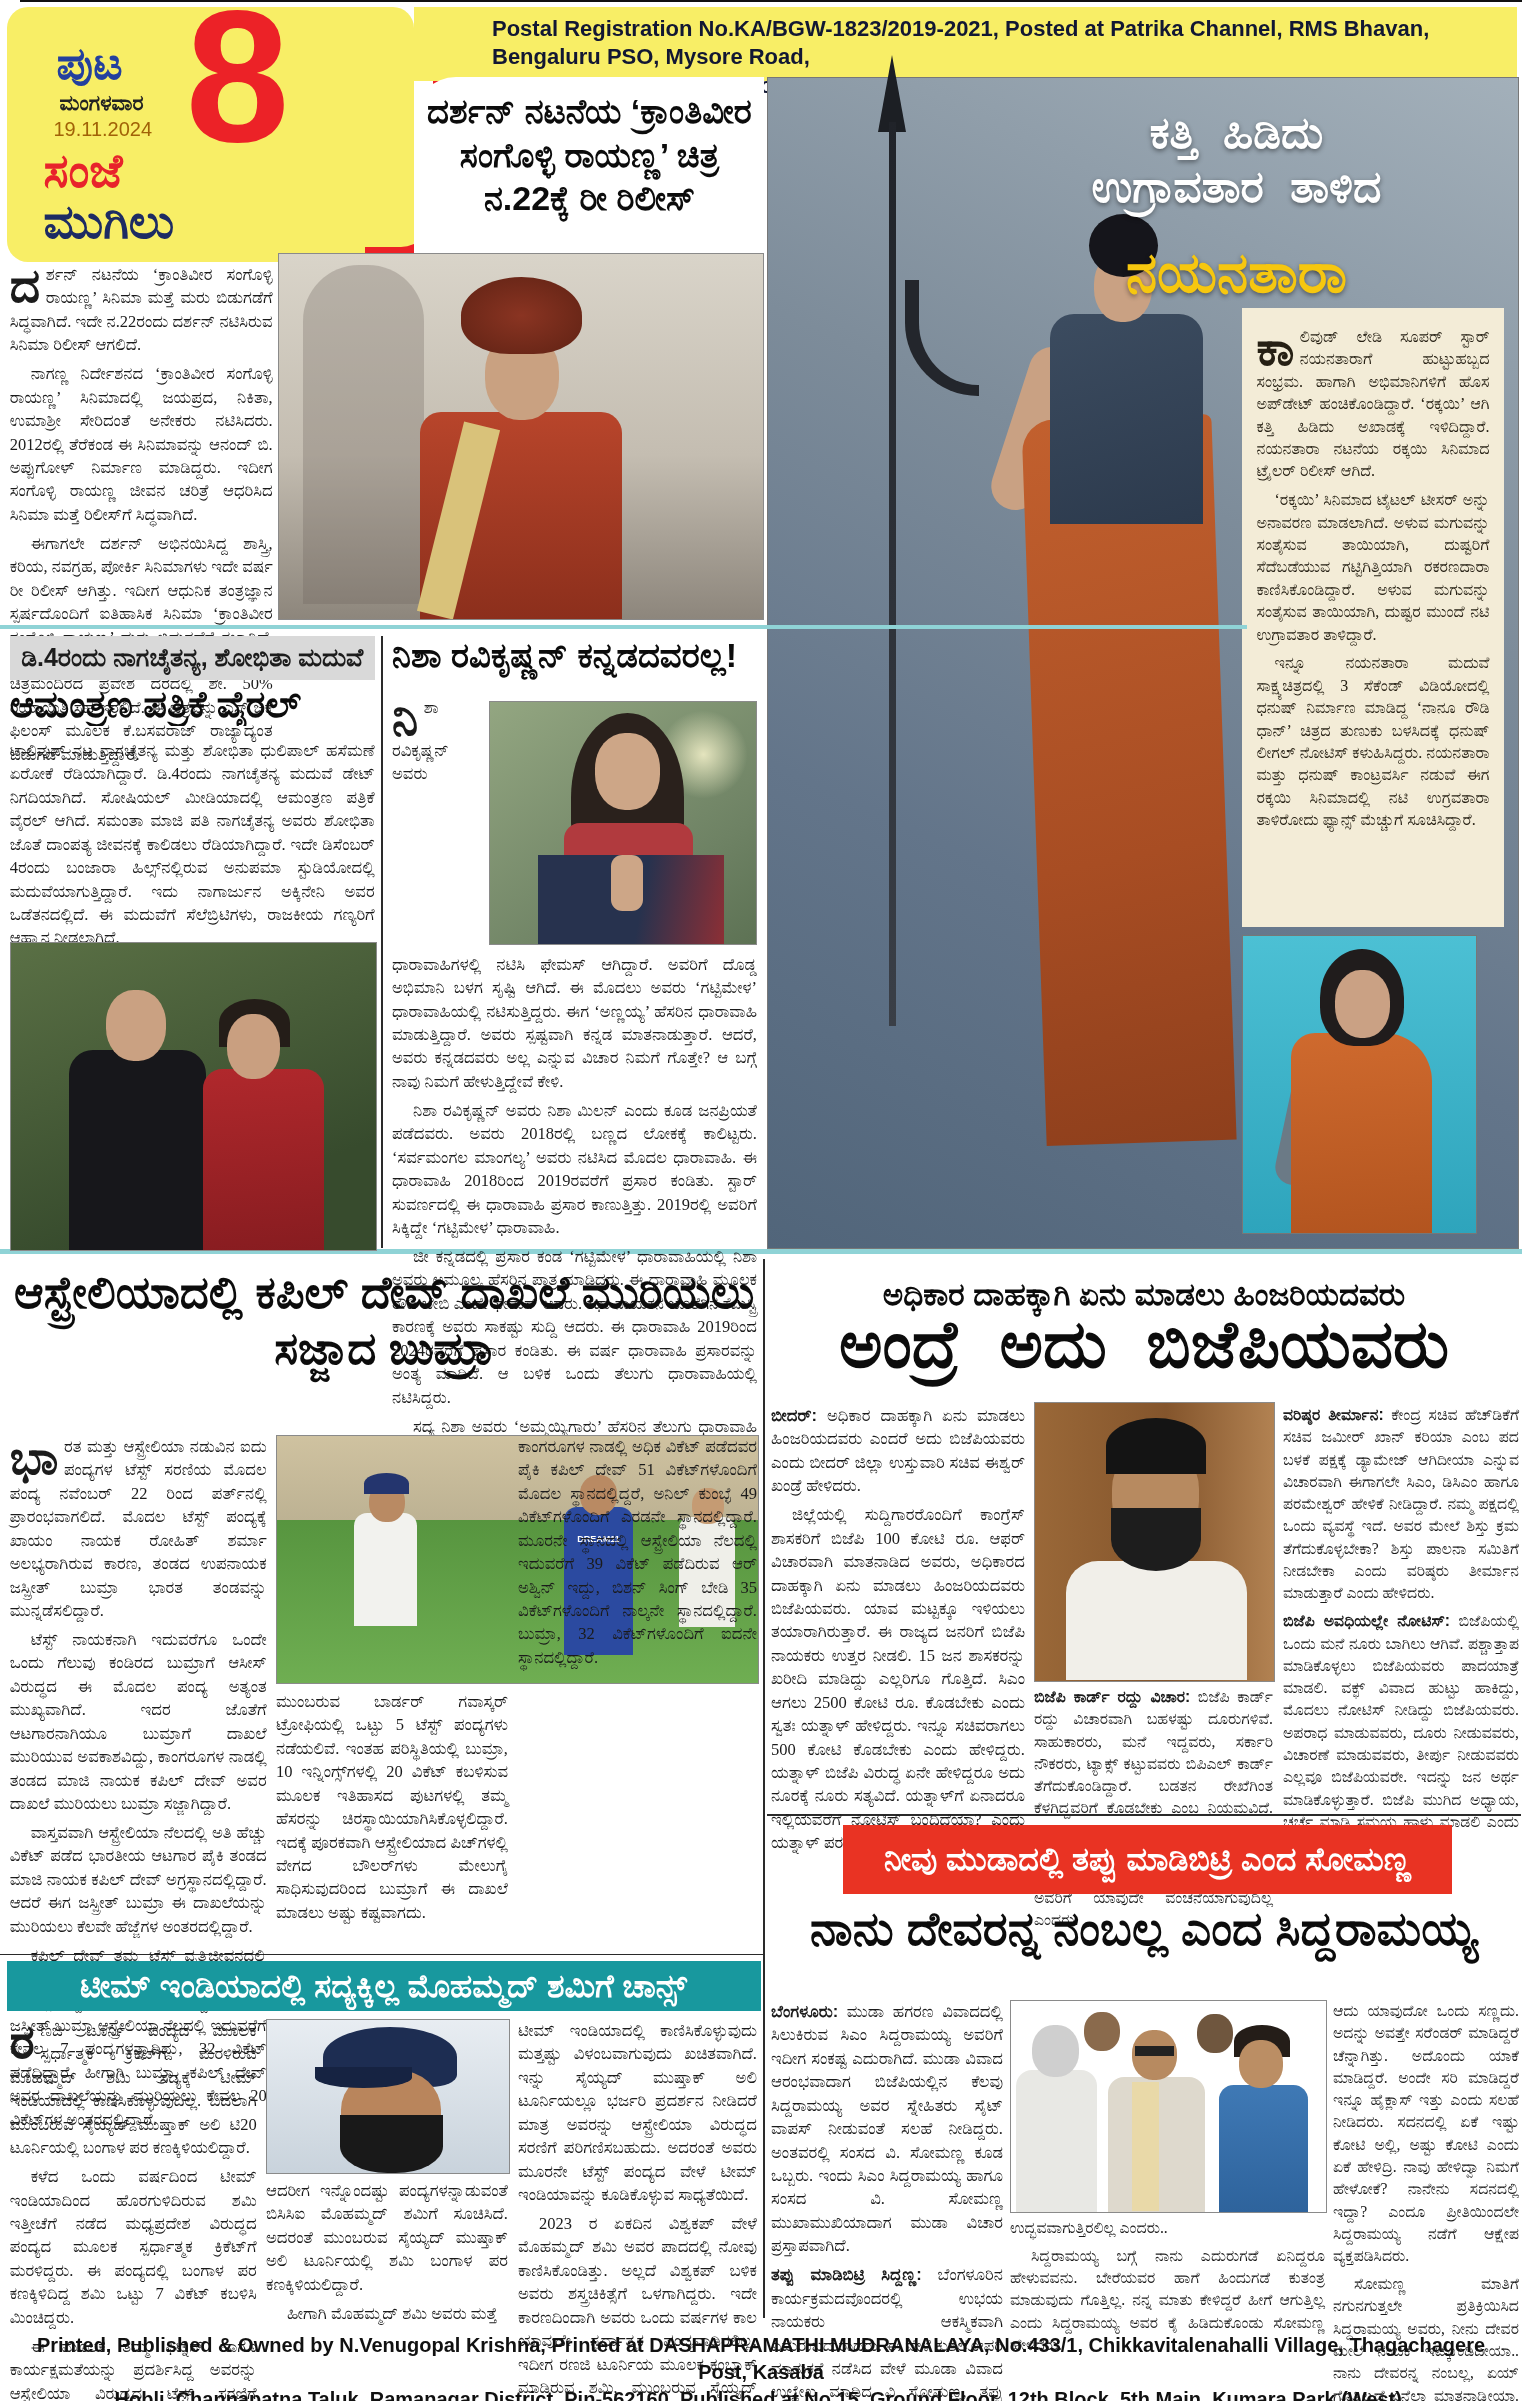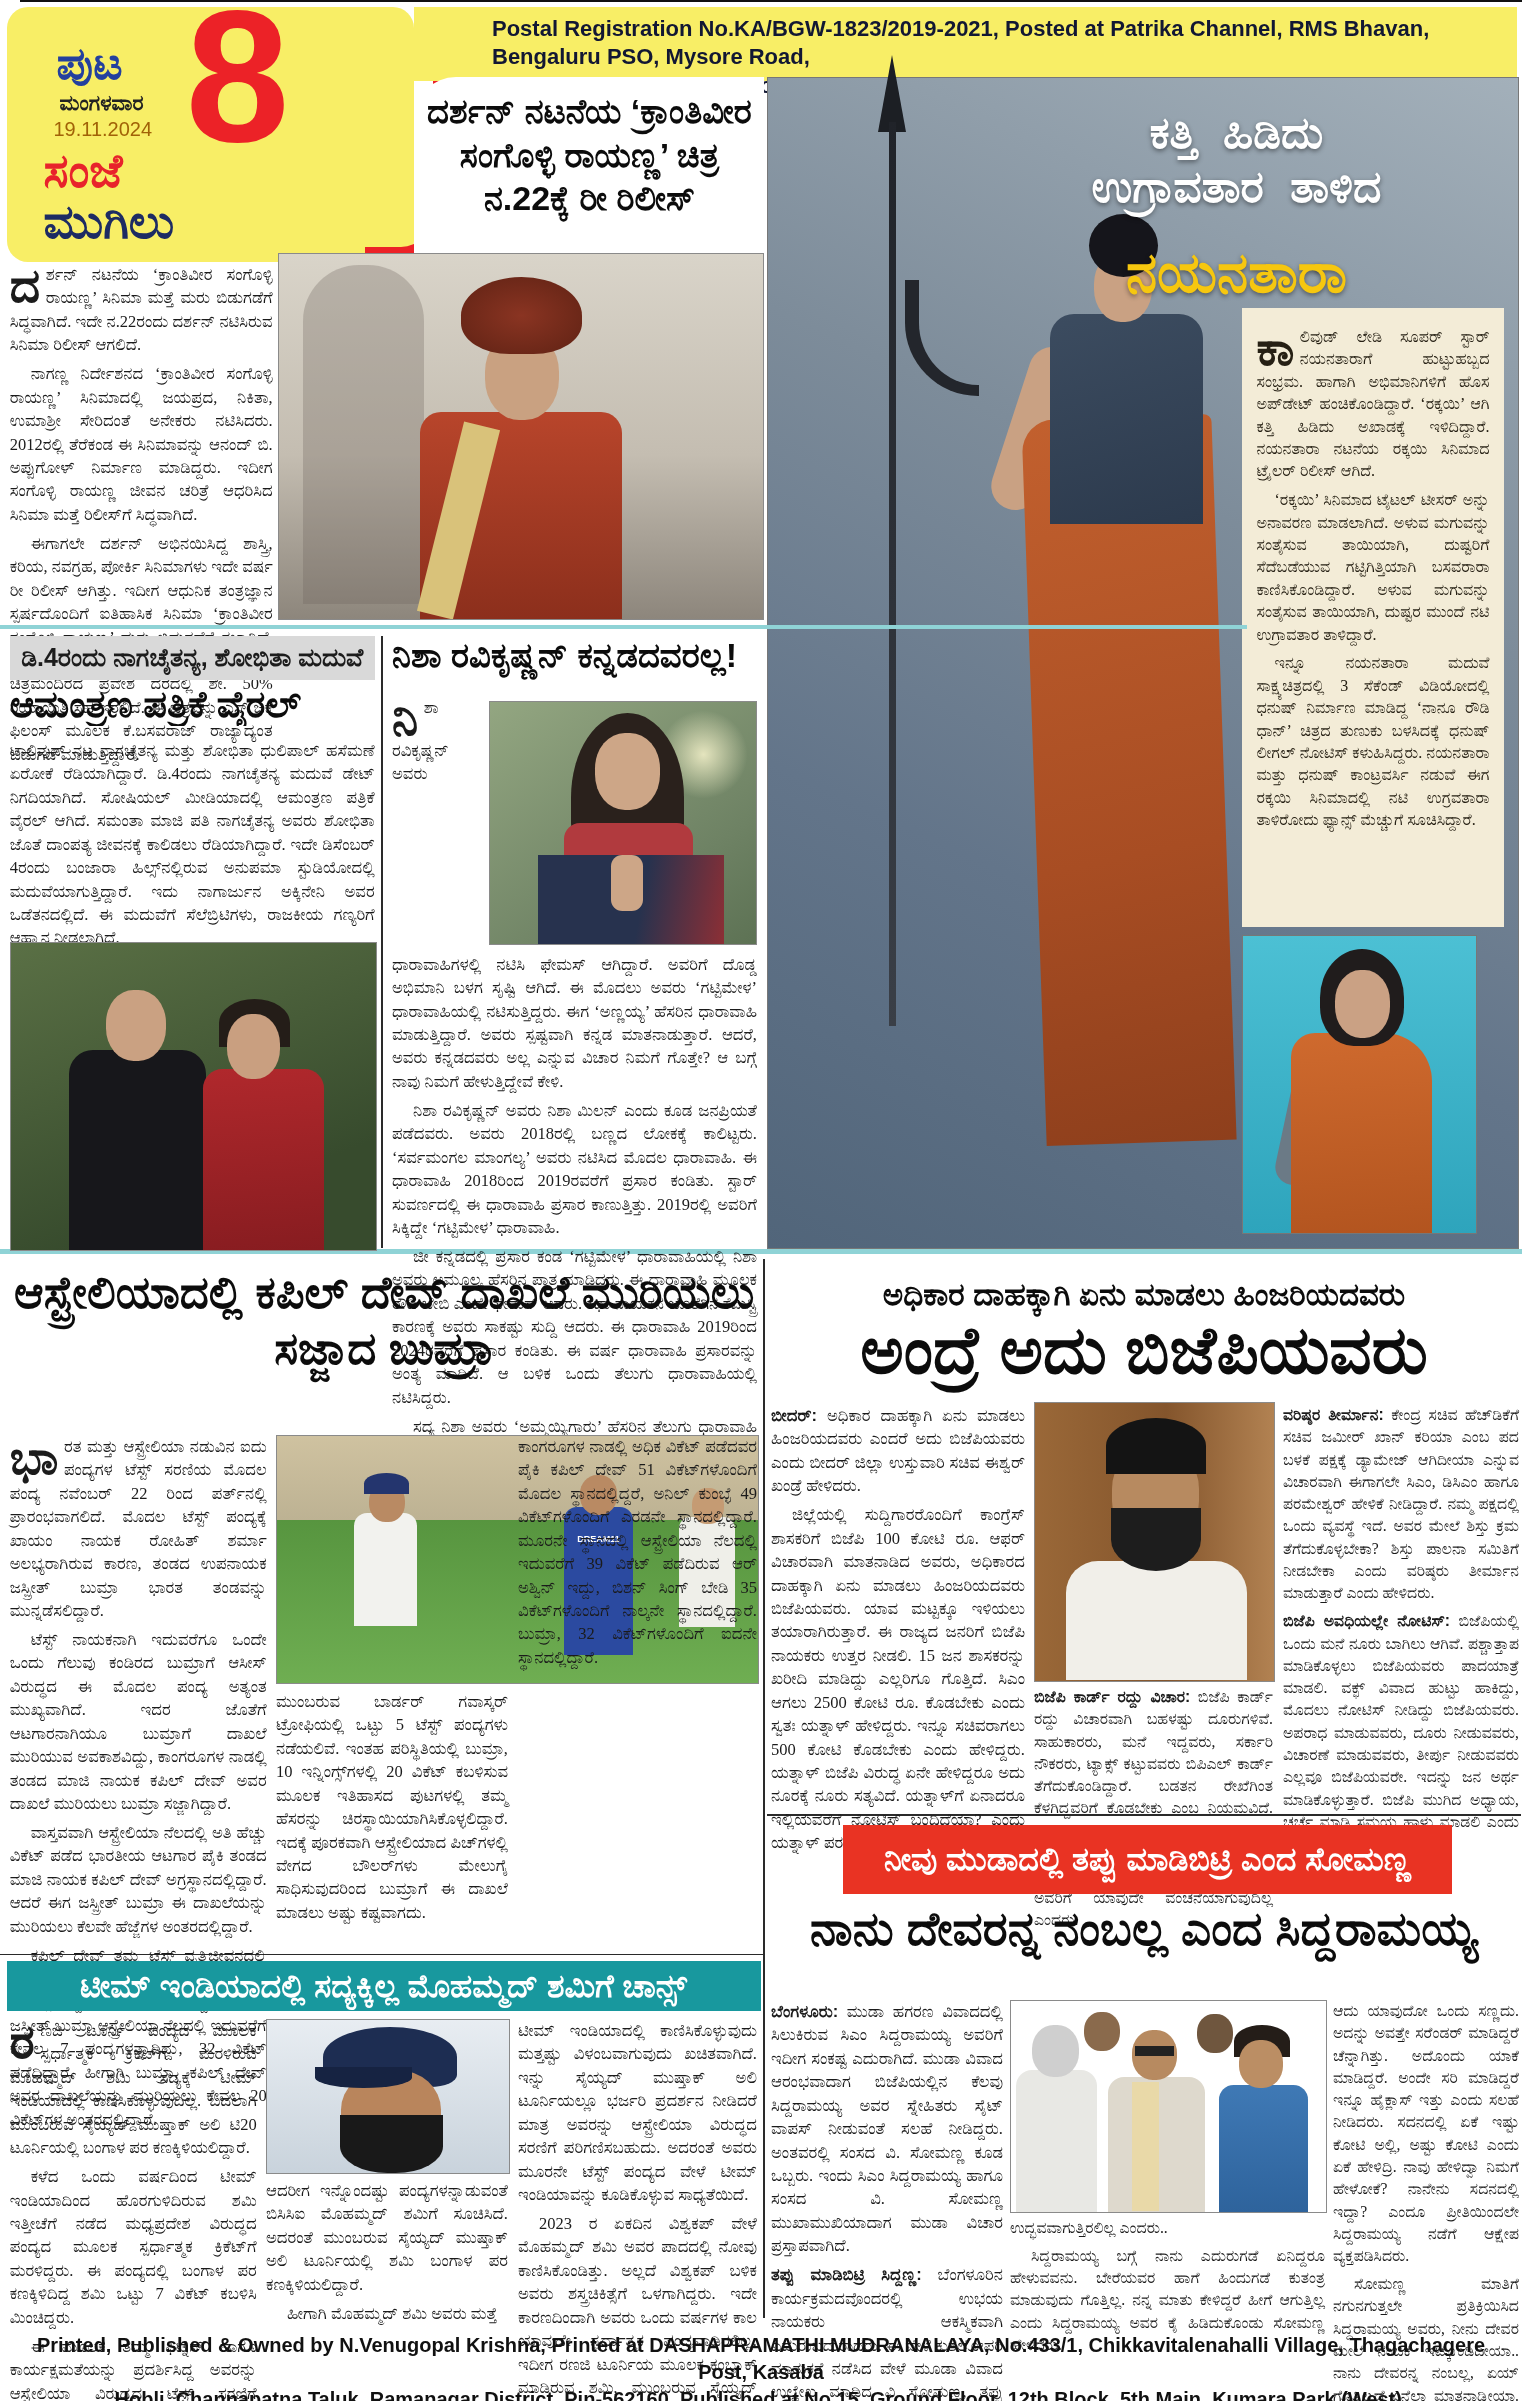--- a/index.html
+++ b/index.html
@@ -55,21 +55,21 @@
   
   .nisha-hl{left:392px;top:637px;width:365px;font-size:34px;line-height:1.1;}
   .nisha-text{left:392px;top:696px;width:365px;height:554px;}
   
   .cricket-hl{left:9.7px;top:1265px;width:749px;font-size:45px;line-height:1.25;text-align:center;}
   .cricket-c1{left:9.7px;top:1435px;width:257px;height:516px;}
   .cricket-c2{left:276px;top:1690px;width:232px;height:261px;}
   .cricket-c3{left:518px;top:1435px;width:239px;height:516px;}
   
   .bjp-kicker{left:767px;top:1277px;width:754px;text-align:center;font-size:31px;font-weight:700;}
-  .bjp-hl{left:767px;top:1314px;width:754px;text-align:center;font-size:66px;line-height:1.1;}
+  .bjp-hl{left:767px;top:1314px;width:754px;text-align:center;font-size:66px;line-height:1.1;font-family:Liberation Mono, monospace;}
   .bjp-c1{left:771px;top:1404px;width:254px;height:426px;}
   .bjp-c2{left:1034px;top:1686px;width:239px;height:144px;font-size:15.7px;}
   .bjp-c3{left:1283px;top:1404px;width:236px;height:426px;font-size:15.7px;}
   
   .red-banner{left:843px;top:1825px;width:609px;height:69px;background:#e93323;display:flex;align-items:center;justify-content:center;}
   .red-banner span{color:#fff;font-size:32px;font-weight:700;font-family:"Liberation Sans","DejaVu Sans",sans-serif;}
   .sidda-hl{left:767px;top:1901px;width:754px;text-align:center;font-size:47px;}
   .sidda-c1{left:771px;top:2000px;width:232px;height:320px;}
   .sidda-c2{left:1010px;top:2217px;width:315px;height:102px;font-size:15.7px;}
   .sidda-c3{left:1333px;top:2000px;width:186px;height:320px;font-size:15.7px;}
@@ -208,21 +208,21 @@
     <div class="s nh-hairbun"></div>
 
     <div class="s hero-hl">
       <span class="w">ಕತ್ತಿ ಹಿಡಿದು</span>
       <span class="w">ಉಗ್ರಾವತಾರ ತಾಳಿದ</span>
       <span class="y">ನಯನತಾರಾ</span>
     </div>
 
     <div class="s cream-box">
       <p class="first"><span class="dropcap">ಕಾ</span><span>ಲಿವುಡ್ ಲೇಡಿ ಸೂಪರ್ ಸ್ಟಾರ್ ನಯನತಾರಾಗೆ ಹುಟ್ಟುಹಬ್ಬದ ಸಂಭ್ರಮ. ಹಾಗಾಗಿ ಅಭಿಮಾನಿಗಳಿಗೆ ಹೊಸ ಅಪ್‌ಡೇಟ್ ಹಂಚಿಕೊಂಡಿದ್ದಾರೆ. ‘ರಕ್ಕಯಿ’ ಆಗಿ ಕತ್ತಿ ಹಿಡಿದು ಅಖಾಡಕ್ಕೆ ಇಳಿದಿದ್ದಾರೆ. ನಯನತಾರಾ ನಟನೆಯ ರಕ್ಕಯಿ ಸಿನಿಮಾದ ಟ್ರೈಲರ್ ರಿಲೀಸ್ ಆಗಿದೆ.</span></p>
-      <p>‘ರಕ್ಕಯಿ’ ಸಿನಿಮಾದ ಟೈಟಲ್ ಟೀಸರ್ ಅನ್ನು ಅನಾವರಣ ಮಾಡಲಾಗಿದೆ. ಅಳುವ ಮಗುವನ್ನು ಸಂತೈಸುವ ತಾಯಿಯಾಗಿ, ದುಷ್ಟರಿಗೆ ಸೆದೆಬಡೆಯುವ ಗಟ್ಟಿಗಿತ್ತಿಯಾಗಿ ಬಸವರಾರಾ ಕಾಣಿಸಿಕೊಂಡಿದ್ದಾರೆ. ಅಳುವ ಮಗುವನ್ನು ಸಂತೈಸುವ ತಾಯಿಯಾಗಿ, ದುಷ್ಟರ ಮುಂದೆ ನಟಿ ಉಗ್ರಾವತಾರ ತಾಳಿದ್ದಾರೆ.</p>
+      <p>‘ರಕ್ಕಯಿ’ ಸಿನಿಮಾದ ಟೈಟಲ್ ಟೀಸರ್ ಅನ್ನು ಅನಾವರಣ ಮಾಡಲಾಗಿದೆ. ಅಳುವ ಮಗುವನ್ನು ಸಂತೈಸುವ ತಾಯಿಯಾಗಿ, ದುಷ್ಟರಿಗೆ ಸೆದೆಬಡೆಯುವ ಗಟ್ಟಿಗಿತ್ತಿಯಾಗಿ ರಕರಣದಾರಾ ಕಾಣಿಸಿಕೊಂಡಿದ್ದಾರೆ. ಅಳುವ ಮಗುವನ್ನು ಸಂತೈಸುವ ತಾಯಿಯಾಗಿ, ದುಷ್ಟರ ಮುಂದೆ ನಟಿ ಉಗ್ರಾವತಾರ ತಾಳಿದ್ದಾರೆ.</p>
       <p>ಇನ್ನೂ ನಯನತಾರಾ ಮದುವೆ ಸಾಕ್ಷ್ಯಚಿತ್ರದಲ್ಲಿ 3 ಸೆಕೆಂಡ್ ವಿಡಿಯೋದಲ್ಲಿ ಧನುಷ್ ನಿರ್ಮಾಣ ಮಾಡಿದ್ದ ‘ನಾನೂ ರೌಡಿ ಧಾನ್’ ಚಿತ್ರದ ತುಣುಕು ಬಳಸಿದಕ್ಕೆ ಧನುಷ್ ಲೀಗಲ್ ನೋಟಿಸ್ ಕಳುಹಿಸಿದ್ದರು. ನಯನತಾರಾ ಮತ್ತು ಧನುಷ್ ಕಾಂಟ್ರವರ್ಸಿ ನಡುವೆ ಈಗ ರಕ್ಕಯಿ ಸಿನಿಮಾದಲ್ಲಿ ನಟಿ ಉಗ್ರವತಾರಾ ತಾಳಿರೋದು ಫ್ಯಾನ್ಸ್ ಮೆಚ್ಚುಗೆ ಸೂಚಿಸಿದ್ದಾರೆ.</p>
     </div>
 
     <div class="photo-nayan-small">
       <div class="s ns-arm"></div>
       <div class="s ns-sari"></div>
       <div class="s ns-hair"></div>
       <div class="s ns-face"></div>
     </div>
   </div>

